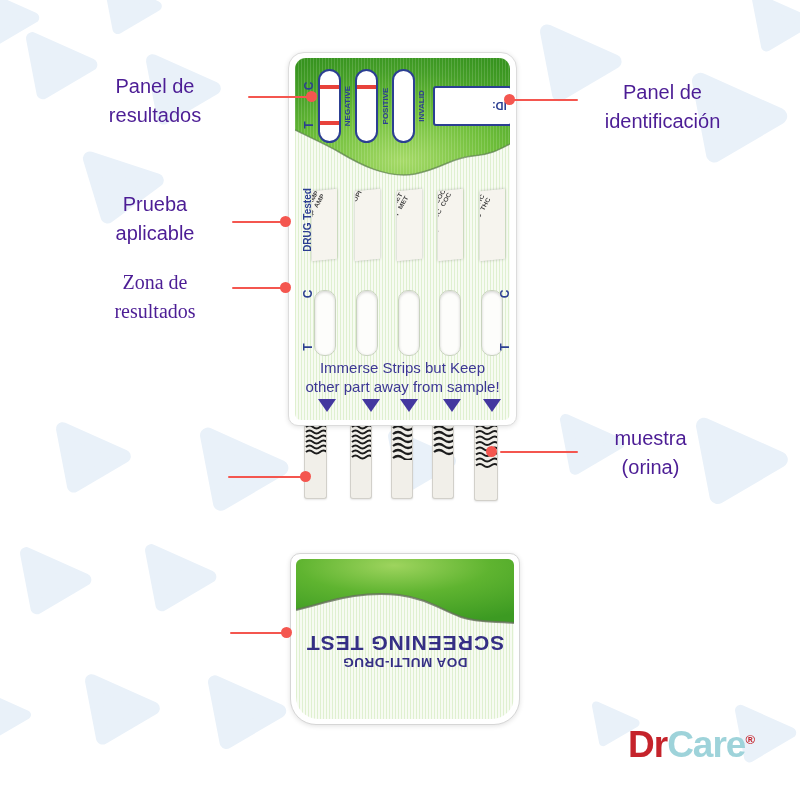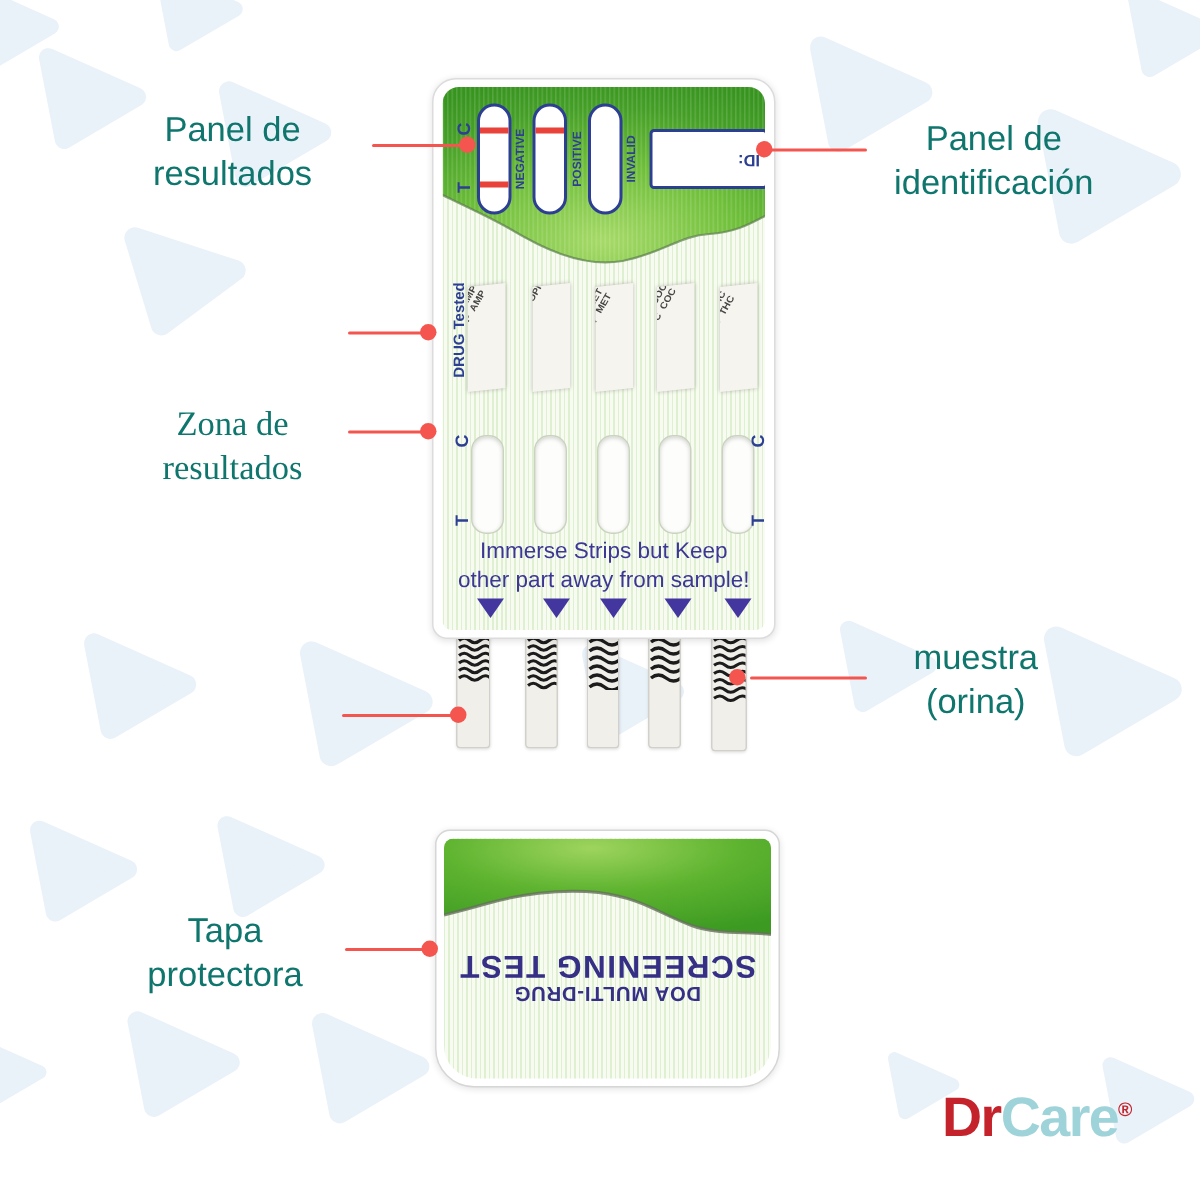--- a/index.html
+++ b/index.html
@@ -2,21 +2,21 @@
 <html><head>
 <meta charset="utf-8">
 <style>
   html,body{margin:0;padding:0;background:#ffffff;}
   .stage{position:relative;width:800px;height:800px;background:#ffffff;overflow:hidden;
          font-family:"Liberation Sans", sans-serif;}
   .bg{position:absolute;left:0;top:0;z-index:0;}
   .layer{position:absolute;left:0;top:0;width:800px;height:800px;z-index:2;}
 
   
-  .lbl{position:absolute;text-align:center;color:#0f766e;font-size:23px;line-height:29px;}
+  .lbl{position:absolute;text-align:center;color:#4c1d95;font-size:20px;line-height:29px;}
   
   .pline{position:absolute;height:2px;background:#f4564f;border-radius:1px;}
   .pdot{position:absolute;width:11px;height:11px;border-radius:50%;background:#f4564f;}
 
   
   .card{position:absolute;left:288px;top:52px;width:227px;height:372px;background:#ffffff;
         border:1px solid #dcdcdc;border-radius:16px 16px 10px 10px;box-shadow:0 1px 5px rgba(0,0,0,.12);z-index:2;}
   .card-inner{position:absolute;left:6px;top:5px;width:215px;height:362px;overflow:hidden;
         border-radius:11px 11px 6px 6px;
         background-image:repeating-linear-gradient(90deg,#dff0d0 0 1px,#f7fbf2 1px 3px);}
@@ -277,31 +277,31 @@
     <div class="pdot" style="left:281px;top:627px;"></div>
 
     <div class="lbl" style="left:55px;top:72px;width:200px;">
       <div>Panel de</div>
       <div>resultados</div>
     </div>
     <div class="lbl" style="left:550px;top:78px;width:225px;">
       <div>Panel de</div>
       <div>identificación</div>
     </div>
+    <div class="lbl" style="left:55px;top:190px;width:200px;">
+      <div>Prueba</div>
+      <div>aplicable</div>
+    </div>
     <div class="lbl" style="left:55px;top:268px;width:200px;font-family:Liberation Serif, serif;">
       <div>Zona de</div>
       <div>resultados</div>
     </div>
     <div class="lbl" style="left:558px;top:424px;width:185px;">
       <div>muestra</div>
       <div>(orina)</div>
     </div>
-    <div class="lbl" style="left:50px;top:606px;width:200px;">
-      <div>Tapa</div>
-      <div>protectora</div>
-    </div>
   </div>
 
   <div class="brand">
     <span class="dr">Dr</span><span class="care">Care</span><sup>®</sup>
   </div>
 
 </div>
 
 </body></html>

